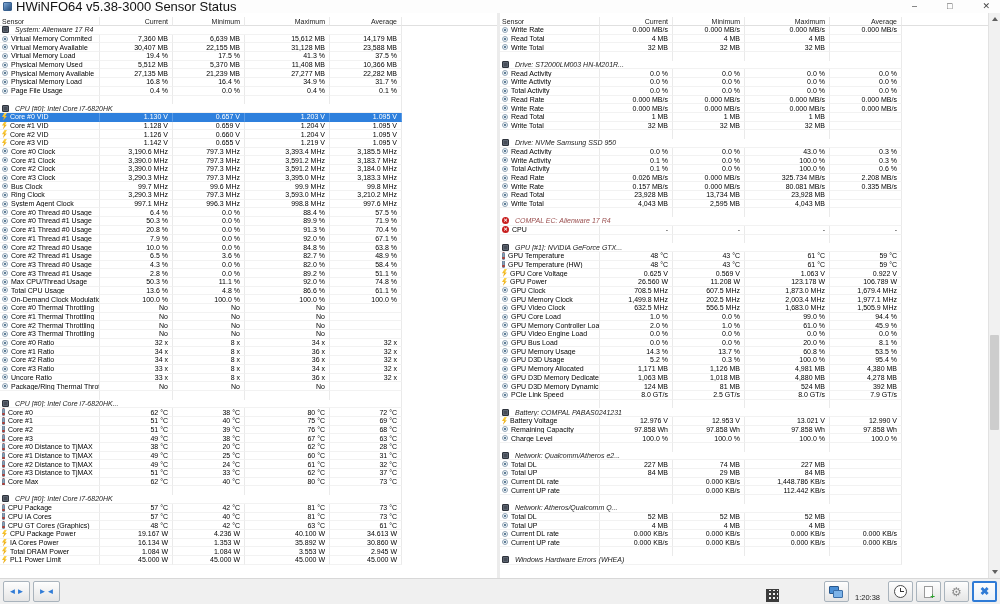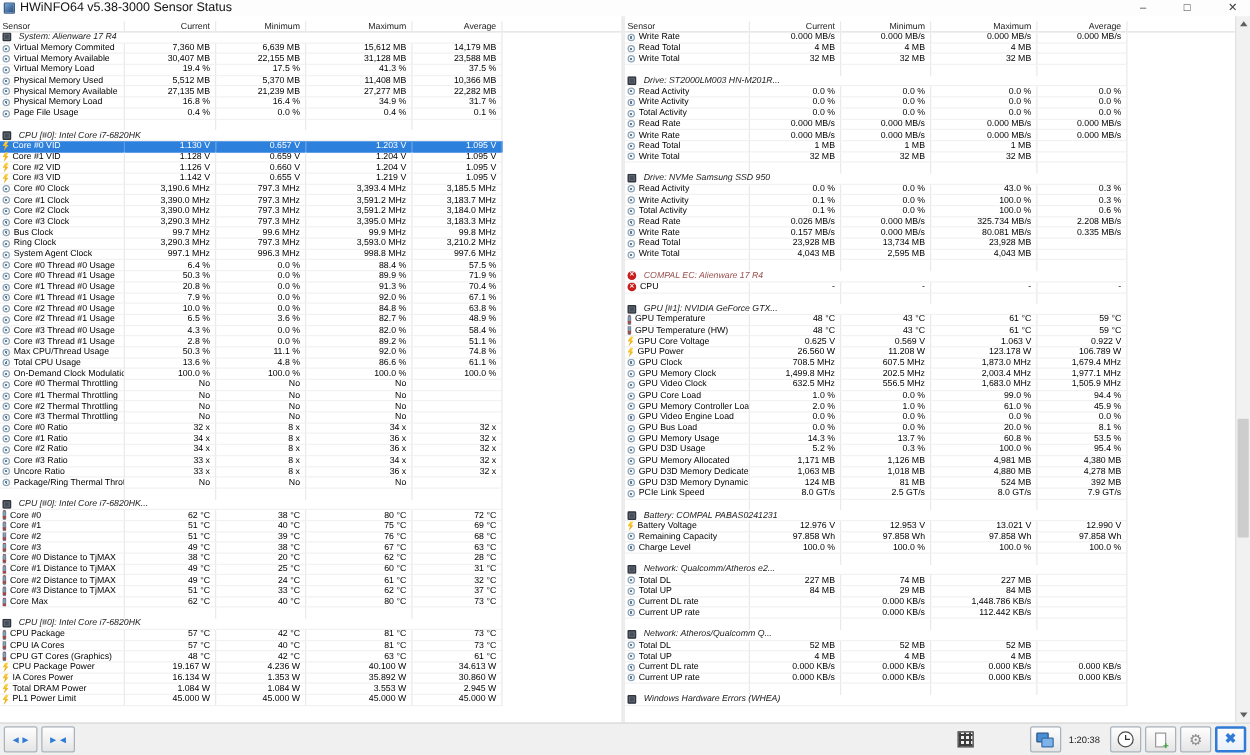--- a/index.html
+++ b/index.html
@@ -1,20 +1,20 @@
 <!DOCTYPE html>
 <html><head>
 <meta charset="utf-8">
 <style>
   *{margin:0;padding:0;box-sizing:border-box}
   html,body{width:1000px;height:604px;overflow:hidden}
   body{font-family:"Liberation Sans",sans-serif;background:#fff;color:#000;position:relative;font-size:7px}
   .titlebar{position:absolute;top:0;left:0;right:0;height:13px;background:#fdfdfd;display:flex;align-items:center;padding-left:3px}
   .app-icon{width:9px;height:9px;margin-right:4px;border:1px solid #38608f;border-radius:1px;background:linear-gradient(135deg,#7fa7d4 0%,#436e9f 60%,#2f4f78 100%)}
-  .title-text{font-size:10px;color:#111;white-space:nowrap}
+  .title-text{font-size:13px;color:#111;white-space:nowrap}
   .win-controls{position:absolute;top:0;right:10px;height:13px;display:flex;align-items:center;gap:30px;color:#444;font-size:9px}
   .win-controls span{cursor:default;line-height:13px}
 
   .content{position:absolute;top:13px;left:0;width:1000px;height:565px;display:flex}
   .pane{padding-top:4px;overflow:hidden}
   .pane-left{width:497px}
   .divider{width:3px;background:#ececec}
   .pane-right{width:488px}
   .vscroll{width:12px;background:#f1f1f1;border-left:1px solid #e2e2e2;position:relative}
   .sb-btn{position:absolute;left:0;width:11px;height:12px;display:flex;align-items:center;justify-content:center}
@@ -43,21 +43,21 @@
   .ic-bolt{width:5px;height:8px;background:linear-gradient(#ffd84d,#e39b00);clip-path:polygon(50% 0,100% 0,62% 42%,98% 42%,18% 100%,42% 52%,0 52%)}
   .ic-thermo{width:3px;height:8px;border-radius:2px;background:linear-gradient(#8aa2b8 0 62%,#c23b2e 62% 100%);border:1px solid rgba(90,110,130,.5)}
   .ic-chip{width:7px;height:7px;background:#474d58;border:1px solid #2e333c;border-radius:1px;box-shadow:inset 0 0 0 1px #5c6470}
   .ic-err{width:7px;height:7px;border-radius:50%;background:#c81e1e;color:#fff;font-size:5px;line-height:7px;text-align:center;font-weight:bold}
   .ic-err::after{content:"\2715"}
 
   .toolbar{position:absolute;bottom:0;left:0;right:0;height:26px;background:#f0f0f0;border-top:1px solid #d8d8d8;display:flex;align-items:center}
   .tb-btn{height:21px;border:1px solid #a9b3bc;border-radius:2px;background:linear-gradient(#fefefe,#e5e5e5);display:flex;align-items:center;justify-content:center;color:#2f7bd6;font-size:8px;letter-spacing:0}
   .tb-left{display:flex;gap:3px;margin-left:3px}
   .tb-left .tb-btn{width:27px;font-weight:bold}
-  .tb-right{margin-left:auto;display:flex;align-items:center;margin-right:3px}
+  .tb-right{margin-left:auto;display:flex;align-items:flex-end;margin-right:3px}
   .qr{width:13px;height:13px;margin-right:42px;background:
       repeating-linear-gradient(0deg,#3c3c3c 0 2px,transparent 2px 4px),
       repeating-linear-gradient(90deg,#3c3c3c 0 2px,transparent 2px 4px);
       border:1px solid #3c3c3c}
   .tb-sq{width:25px;margin-left:3px}
   .ic-monitors{position:relative;width:14px;height:12px}
   .ic-monitors::before{content:"";position:absolute;left:0;top:0;width:8px;height:6px;background:#4a8fd6;border:1px solid #28578c;border-radius:1px}
   .ic-monitors::after{content:"";position:absolute;right:0;bottom:0;width:8px;height:6px;background:#7db3e8;border:1px solid #3a6ea8;border-radius:1px}
   .timer{color:#222;font-size:7.5px;margin:0 5px 0 6px}
   .ic-clock{position:relative;width:13px;height:13px;border:1px solid #4a4a4a;border-radius:50%;background:#fff}

